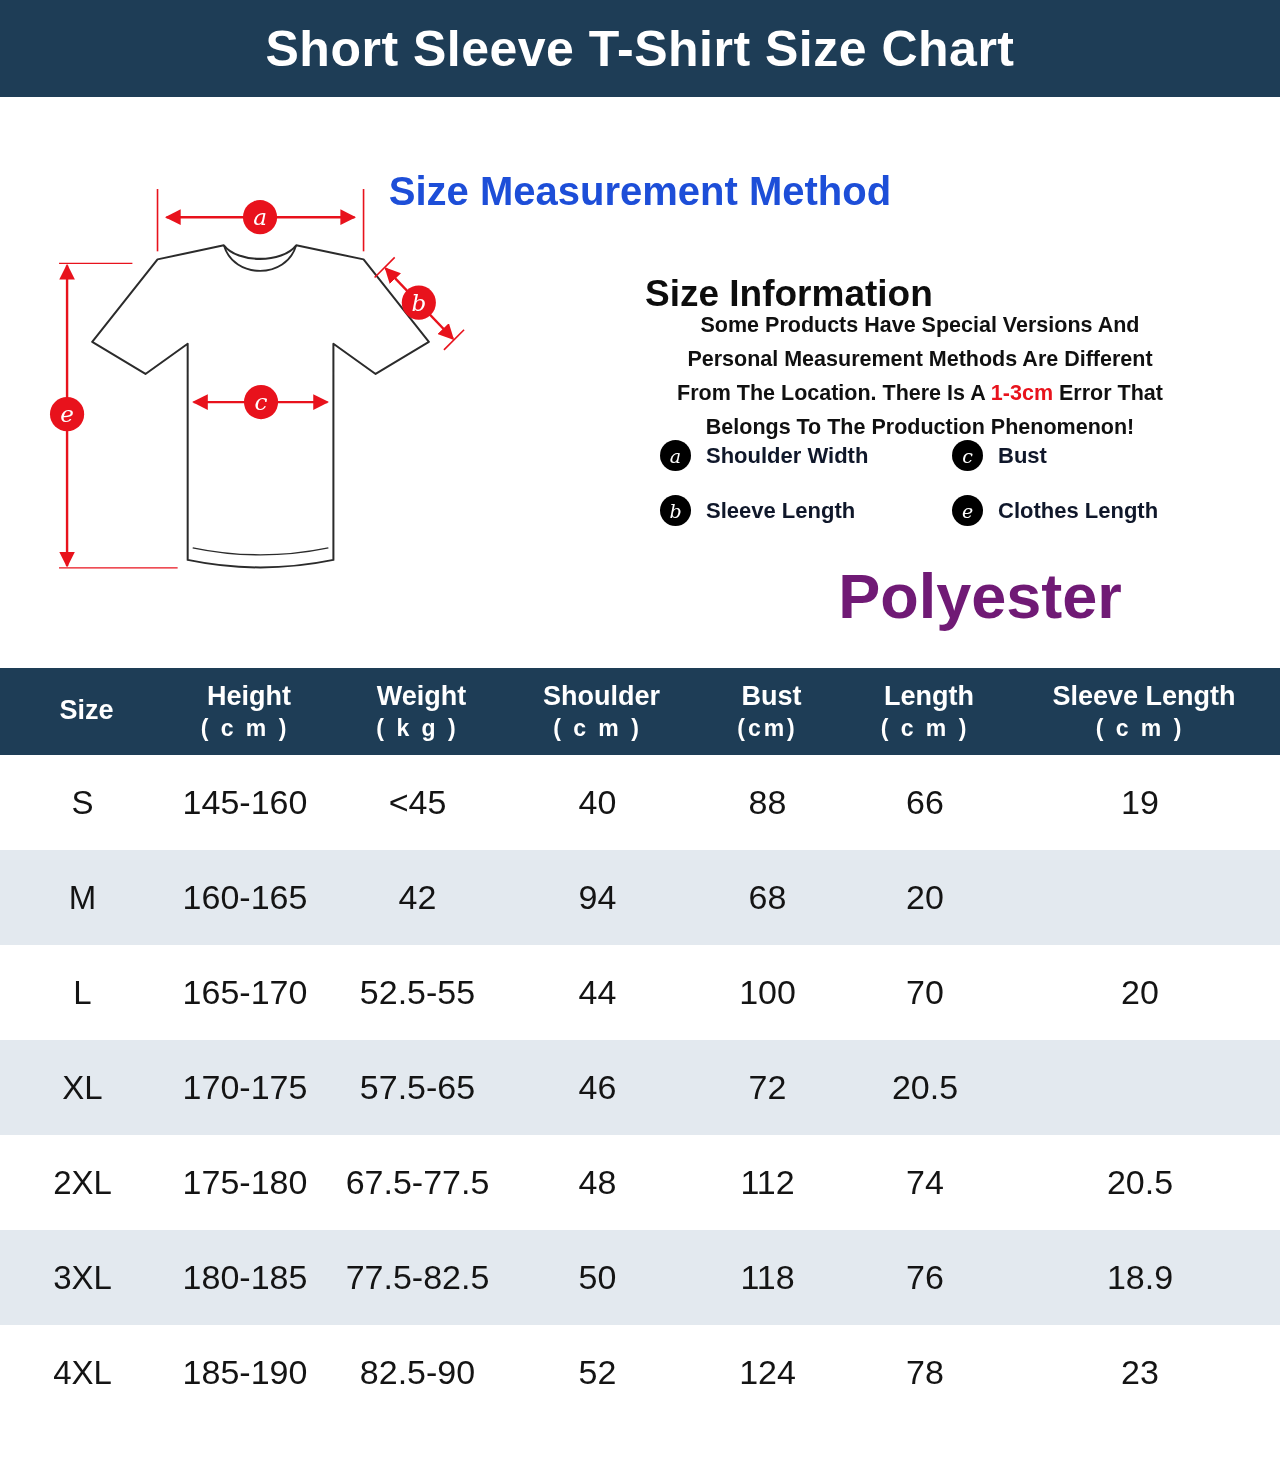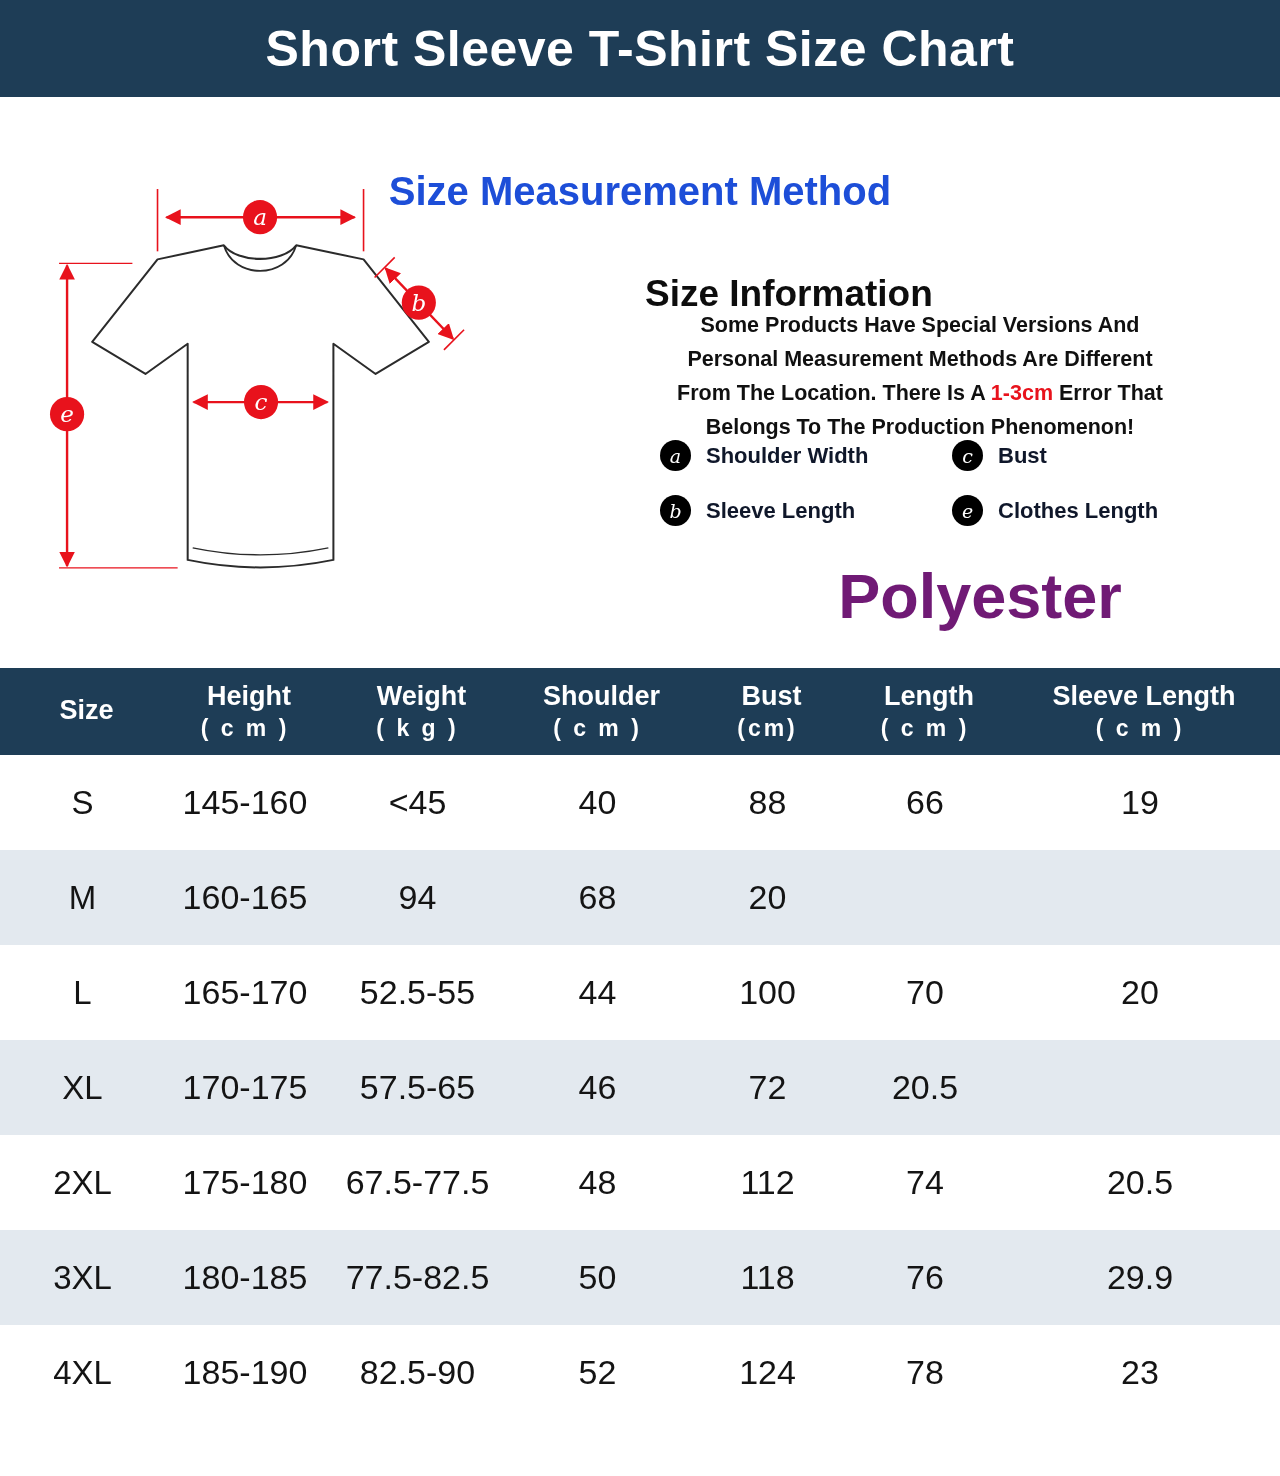--- a/index.html
+++ b/index.html
@@ -164,20 +164,21 @@
       <div class="cell">&lt;45</div>
       <div class="cell">40</div>
       <div class="cell">88</div>
       <div class="cell">66</div>
       <div class="cell">19</div>
     </div>
 
     <div class="trow drow alt">
       <div class="cell size-cell">M</div>
       <div class="cell">160-165</div>
+      <div class="cell">42</div>
       <div class="cell">94</div>
       <div class="cell">68</div>
       <div class="cell">20</div>
     </div>
 
     <div class="trow drow">
       <div class="cell size-cell">L</div>
       <div class="cell">165-170</div>
       <div class="cell">52.5-55</div>
       <div class="cell">44</div>
@@ -205,21 +206,21 @@
       <div class="cell">20.5</div>
     </div>
 
     <div class="trow drow alt">
       <div class="cell size-cell">3XL</div>
       <div class="cell">180-185</div>
       <div class="cell">77.5-82.5</div>
       <div class="cell">50</div>
       <div class="cell">118</div>
       <div class="cell">76</div>
-      <div class="cell">29.9</div>
+      <div class="cell">18.9</div>
     </div>
 
     <div class="trow drow">
       <div class="cell size-cell">4XL</div>
       <div class="cell">185-190</div>
       <div class="cell">82.5-90</div>
       <div class="cell">52</div>
       <div class="cell">124</div>
       <div class="cell">78</div>
       <div class="cell">23</div>

